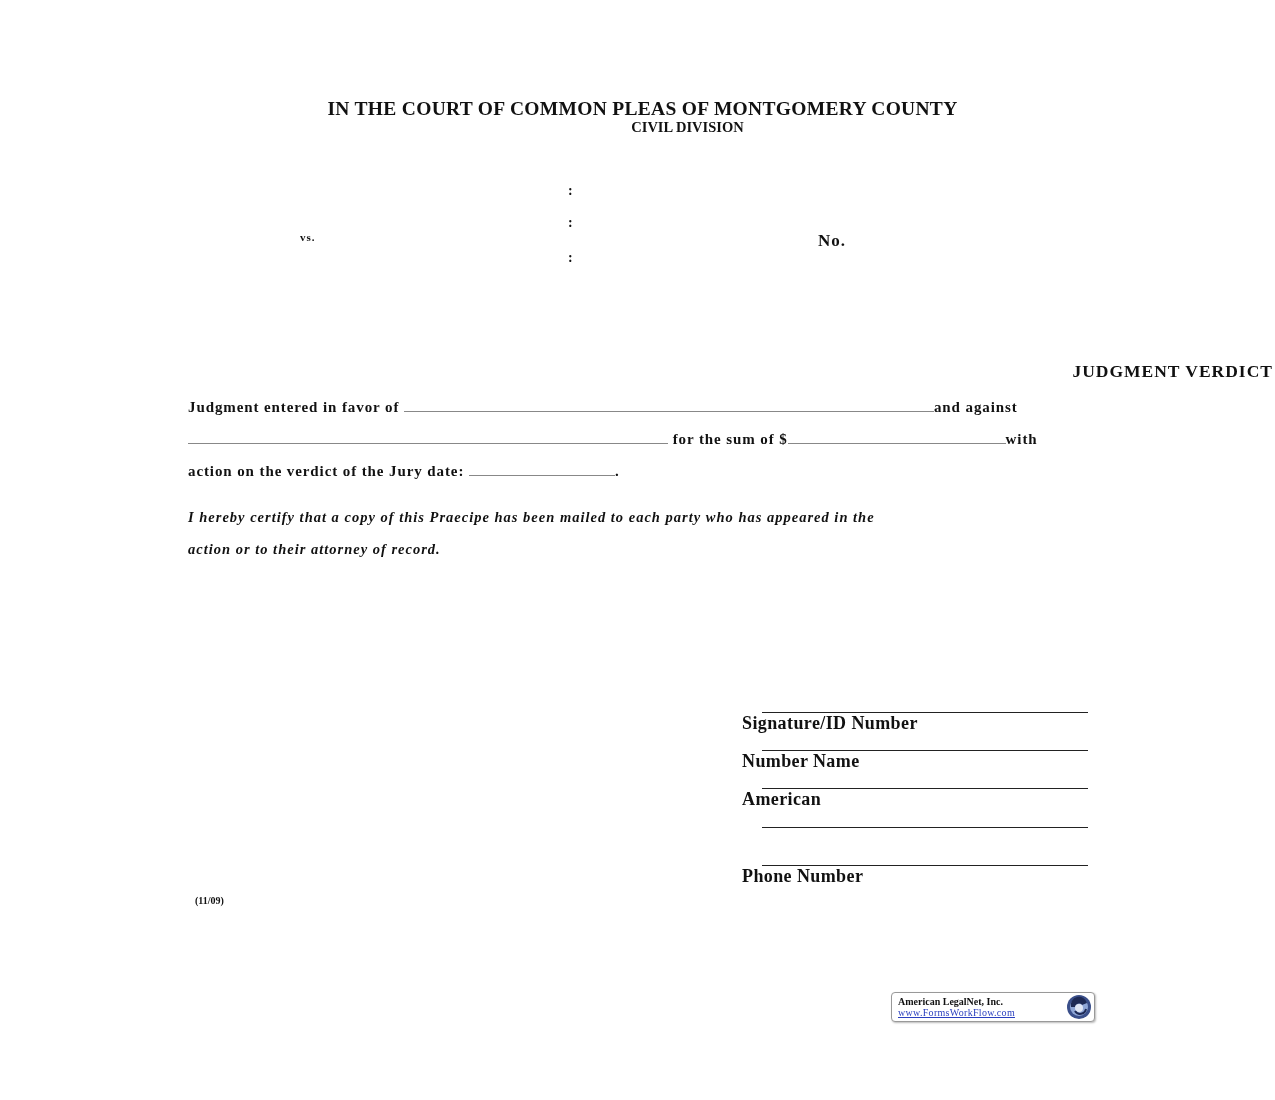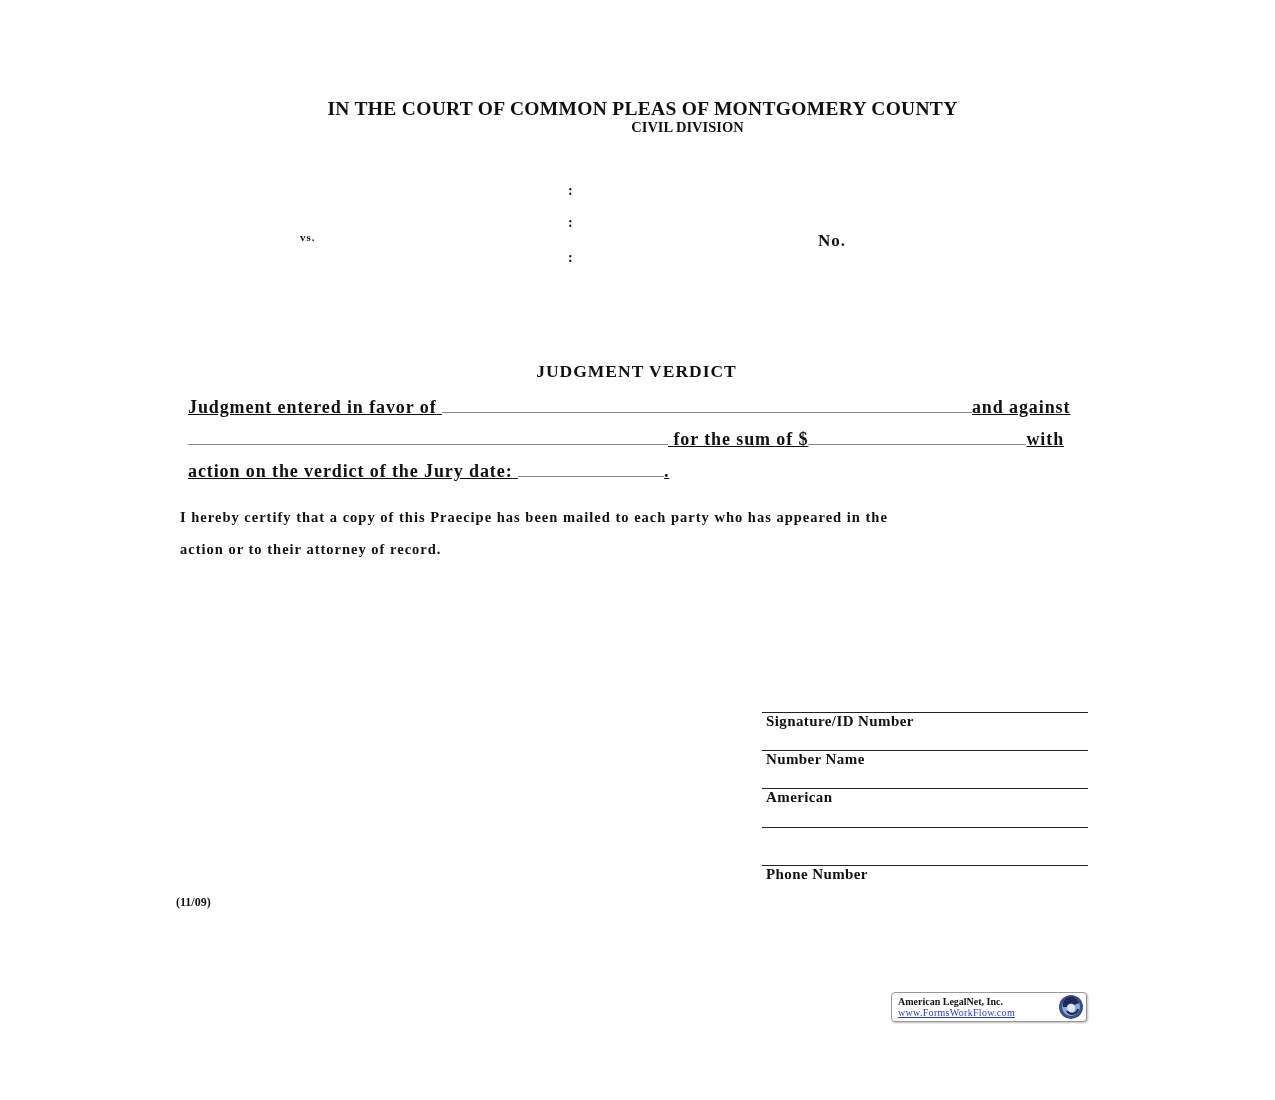--- a/index.html
+++ b/index.html
@@ -5,29 +5,29 @@
   html, body { margin: 0; padding: 0; background: #ffffff; }
   body { width: 1275px; height: 1100px; position: relative; overflow: hidden;
          font-family: "Liberation Serif", "DejaVu Serif", serif; color: #111; }
   .abs { position: absolute; }
   .b { font-weight: bold; }
   .court-title { left: 0; width: 1285px; top: 98px; text-align: center; font-size: 19.5px; letter-spacing: 0.3px; }
   .division { left: 0; width: 1375px; top: 119px; text-align: center; font-size: 14.5px; }
   .colon { left: 568px; font-size: 14px; }
   .vs { left: 300px; top: 231px; font-size: 11px; letter-spacing: 1px; }
   .no { left: 786px; top: 231px; font-size: 17px; letter-spacing: 1px; margin-left: 32px; }
-  .doc-title { left: 0; width: 1273px; top: 361px; text-align: center; font-size: 17.5px; letter-spacing: 1px; }
-  .line-text { left: 188px; width: 900px; font-size: 18px; letter-spacing: 0.9px; white-space: nowrap; text-decoration: underline; }
+  .doc-title { left: 0; width: 1273px; top: 361px; text-align: right; font-size: 17.5px; letter-spacing: 1px; }
+  .line-text { left: 188px; width: 900px; font-size: 15px; letter-spacing: 0.9px; white-space: nowrap; }
   .blank { display: inline-block; border-bottom: 1px solid #888; height: 14px; vertical-align: baseline; }
-  .cert { left: 180px; font-size: 14.5px; letter-spacing: 1px; white-space: nowrap; }
+  .cert { left: 188px; font-size: 14.5px; letter-spacing: 1px; white-space: nowrap; font-style: italic; }
   .sig-line { left: 762px; width: 326px; border-top: 1px solid #222; height: 0; }
-  .sig-label { left: 766px; font-size: 15px; letter-spacing: 0.4px; }
-  .rev { left: 176px; top: 895px; font-size: 12px; }
+  .sig-label { left: 742px; font-size: 18px; letter-spacing: 0.4px; }
+  .rev { left: 195px; top: 895px; font-size: 10px; }
   .badge { left: 891px; top: 992px; width: 194px; height: 28px; border: 1px solid #999; border-radius: 4px;
-           box-shadow: 1px 1px 2px #bbb; background: #fff; }
+           box-shadow: 1px 1px 2px #bbb; background: #fff; padding-left: 8px; }
   .badge-name { left: 6px; top: 3px; font-size: 10px; font-weight: bold; }
   .badge-url { left: 6px; top: 14px; font-size: 10px; color: #2a3fbf; text-decoration: underline; letter-spacing: 0.3px; text-align: center; }
   .badge-logo { right: 2px; top: 1px; width: 26px; height: 26px; }
 </style>
 </head>
 <body>
 
 <div class="abs court-title b">IN THE COURT OF COMMON PLEAS OF MONTGOMERY COUNTY</div>
 <div class="abs division b">CIVIL DIVISION</div>
 

